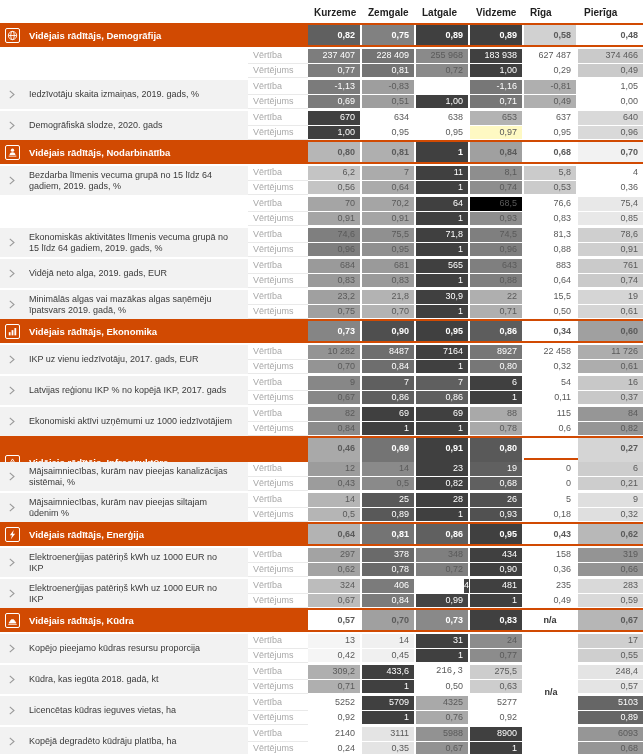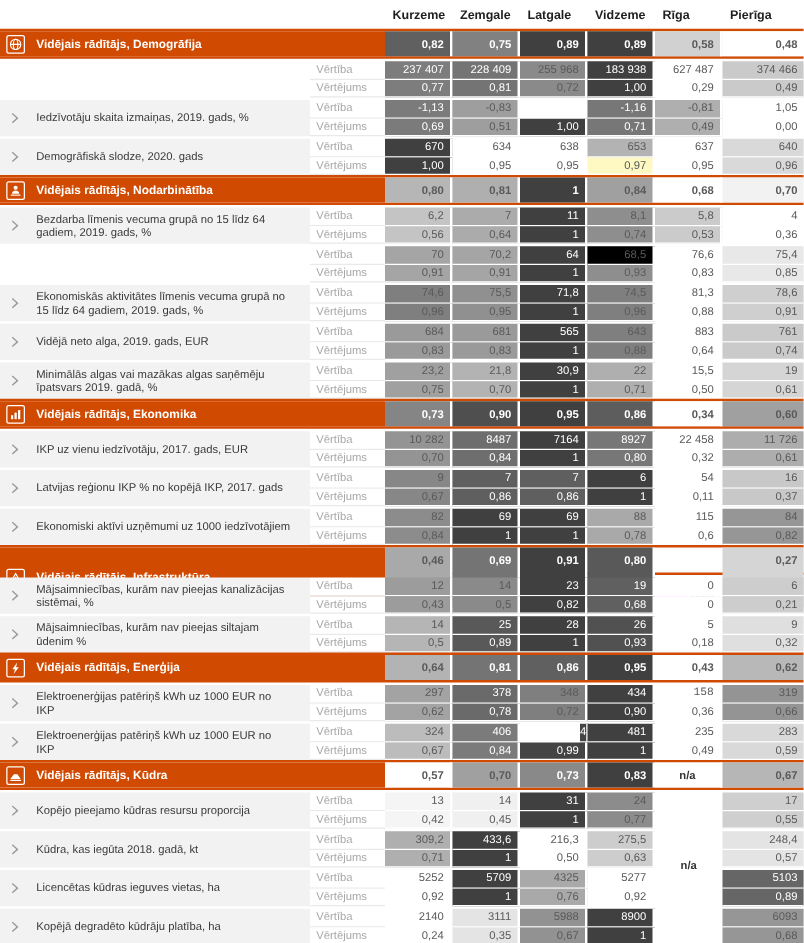--- a/index.html
+++ b/index.html
@@ -535,21 +535,21 @@
                 <path d="M0.8 0.8L5 4.5 0.8 8.2" fill="none" stroke="#9a9a9a" stroke-width="1.1"></path>
               </svg>
             </span>
             <span>Elektroenerģijas patēriņš kWh  uz 1000 EUR  no IKP</span>
           </div>
           <div class="sub" style="grid-row: 1;">Vērtība</div>
           <div class="cell" style="grid-area: 1 / 3; background: rgb(163, 163, 163); color: rgb(90, 90, 90);">297</div>
           <div class="cell" style="grid-area: 1 / 4; background: rgb(106, 106, 106); color: rgb(255, 255, 255);">378</div>
           <div class="cell" style="grid-area: 1 / 5; background: rgb(127, 127, 127); color: rgb(90, 90, 90);">348</div>
           <div class="cell" style="grid-area: 1 / 6; background: rgb(64, 64, 64); color: rgb(255, 255, 255);">434</div>
-          <div class="cell" style="grid-area: 1 / 7; background: rgb(255, 255, 255); color: rgb(90, 90, 90); font-family: Liberation Mono, monospace;">158</div>
+          <div class="cell" style="grid-area: 1 / 7; background: rgb(255, 255, 255); color: rgb(90, 90, 90);">158</div>
           <div class="cell lastcol" style="grid-area: 1 / 8; background: rgb(148, 148, 148); color: rgb(90, 90, 90);">319</div>
           <div class="sub" style="grid-row: 2;">Vērtējums</div>
           <div class="cell" style="grid-area: 2 / 3; background: rgb(163, 163, 163); color: rgb(90, 90, 90);">0,62</div>
           <div class="cell" style="grid-area: 2 / 4; background: rgb(106, 106, 106); color: rgb(255, 255, 255);">0,78</div>
           <div class="cell" style="grid-area: 2 / 5; background: rgb(127, 127, 127); color: rgb(90, 90, 90);">0,72</div>
           <div class="cell" style="grid-area: 2 / 6; background: rgb(64, 64, 64); color: rgb(255, 255, 255);">0,90</div>
           <div class="cell" style="grid-area: 2 / 7; background: rgb(255, 255, 255); color: rgb(90, 90, 90);">0,36</div>
           <div class="cell lastcol" style="grid-area: 2 / 8; background: rgb(148, 148, 148); color: rgb(90, 90, 90);">0,66</div>
         </div>
         <div class="indicator">
@@ -626,21 +626,21 @@
             <span class="chev">
               <svg width="6" height="9" viewBox="0 0 6 9">
                 <path d="M0.8 0.8L5 4.5 0.8 8.2" fill="none" stroke="#9a9a9a" stroke-width="1.1"></path>
               </svg>
             </span>
             <span>Kūdra, kas  iegūta 2018. gadā, kt</span>
           </div>
           <div class="sub" style="grid-row: 1;">Vērtība</div>
           <div class="cell" style="grid-area: 1 / 3; background: rgb(175, 175, 175); color: rgb(90, 90, 90);">309,2</div>
           <div class="cell" style="grid-area: 1 / 4; background: rgb(64, 64, 64); color: rgb(255, 255, 255);">433,6</div>
-          <div class="cell" style="grid-area: 1 / 5; background: rgb(255, 255, 255); color: rgb(90, 90, 90);">216,3</div>
+          <div class="cell" style="grid-area: 1 / 5; background: rgb(255, 255, 255); color: rgb(90, 90, 90); font-family: Liberation Mono, monospace;">216,3</div>
           <div class="cell" style="grid-area: 1 / 6; background: rgb(205, 205, 205); color: rgb(90, 90, 90);">275,5</div>
           <div class="cell" style="grid-area: 1 / 7; background: rgb(255, 255, 255); color: rgb(51, 51, 51);"></div>
           <div class="cell lastcol" style="grid-area: 1 / 8; background: rgb(228, 228, 228); color: rgb(90, 90, 90);">248,4</div>
           <div class="sub" style="grid-row: 2;">Vērtējums</div>
           <div class="cell" style="grid-area: 2 / 3; background: rgb(175, 175, 175); color: rgb(90, 90, 90);">0,71</div>
           <div class="cell" style="grid-area: 2 / 4; background: rgb(64, 64, 64); color: rgb(255, 255, 255);">1</div>
           <div class="cell" style="grid-area: 2 / 5; background: rgb(255, 255, 255); color: rgb(90, 90, 90);">0,50</div>
           <div class="cell" style="grid-area: 2 / 6; background: rgb(205, 205, 205); color: rgb(90, 90, 90);">0,63</div>
           <div class="cell" style="grid-area: 2 / 7; background: rgb(255, 255, 255); color: rgb(51, 51, 51);"></div>
           <div class="cell lastcol" style="grid-area: 2 / 8; background: rgb(228, 228, 228); color: rgb(90, 90, 90);">0,57</div>

